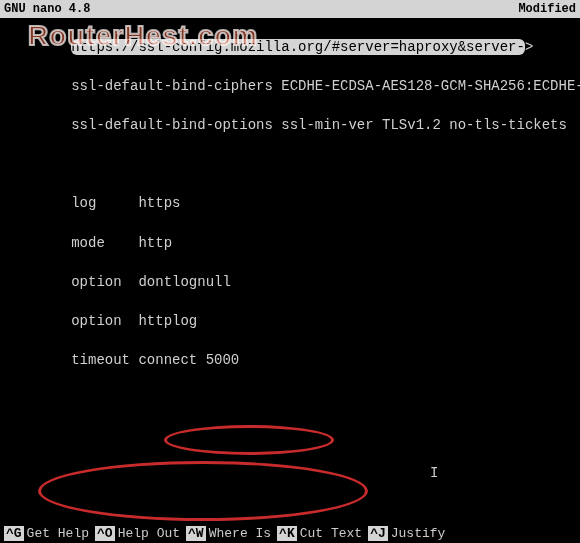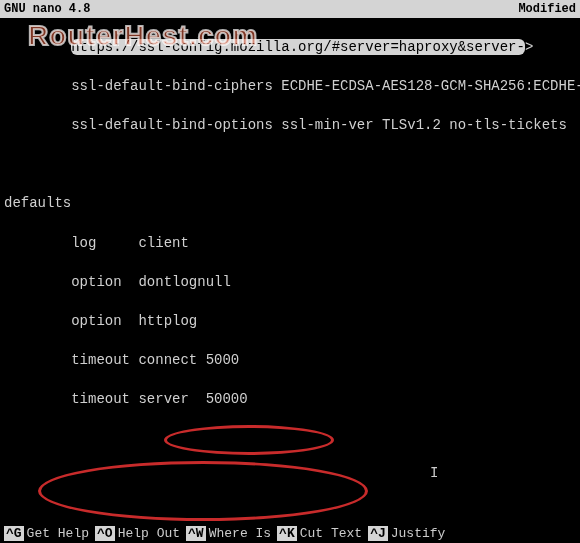--- a/index.html
+++ b/index.html
@@ -103,26 +103,25 @@
     <span>Modified</span>
   </div>
 
   <div class="watermark">RouterHest.com</div>
 
   <div class="content">
 <div class="line"><span>        </span><span class="url-hl">https://ssl-config.mozilla.org/#server=haproxy&amp;server-</span><span>&gt;</span></div>
 <div class="line">        ssl-default-bind-ciphers ECDHE-ECDSA-AES128-GCM-SHA256:ECDHE-</div>
 <div class="line">        ssl-default-bind-options ssl-min-ver TLSv1.2 no-tls-tickets</div>
 <div class="line"> </div>
-<div class="line">defaults</div>
-<div class="line">        log     client</div>
+<div class="line">        log     https</div>
+<div class="line">        mode    http</div>
 <div class="line">        option  dontlognull</div>
 <div class="line">        option  httplog</div>
 <div class="line">        timeout connect 5000</div>
-<div class="line">        timeout server  50000</div>
 
 
 
 
 
 
 
 
 
 

